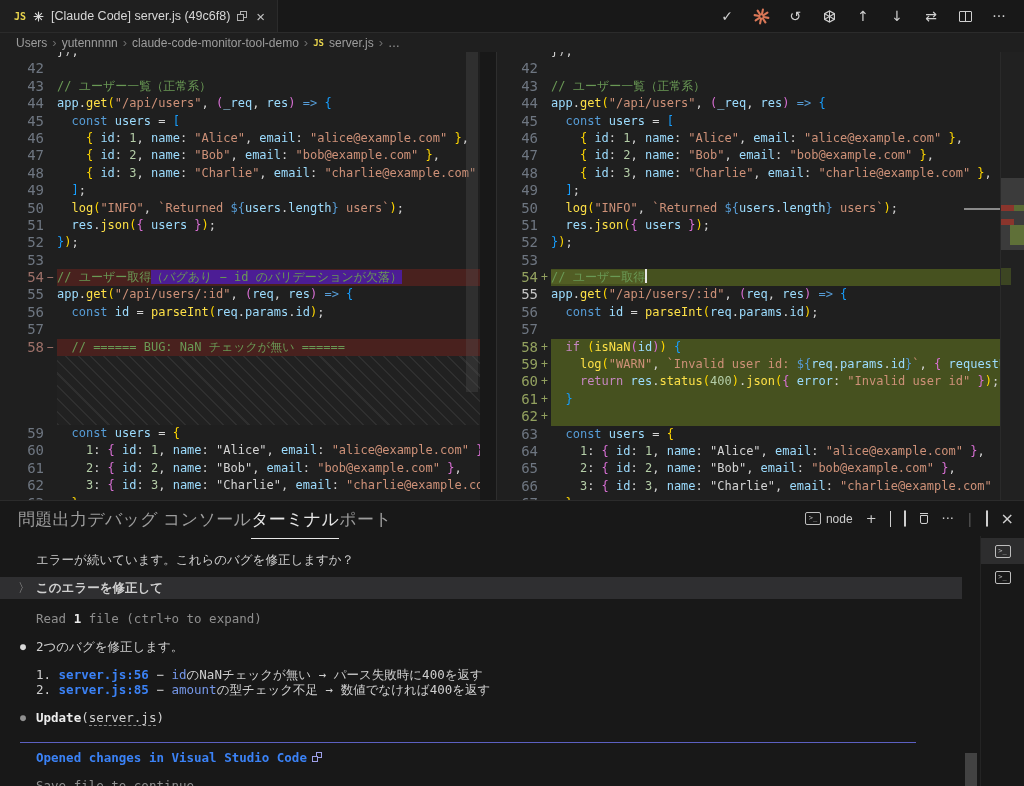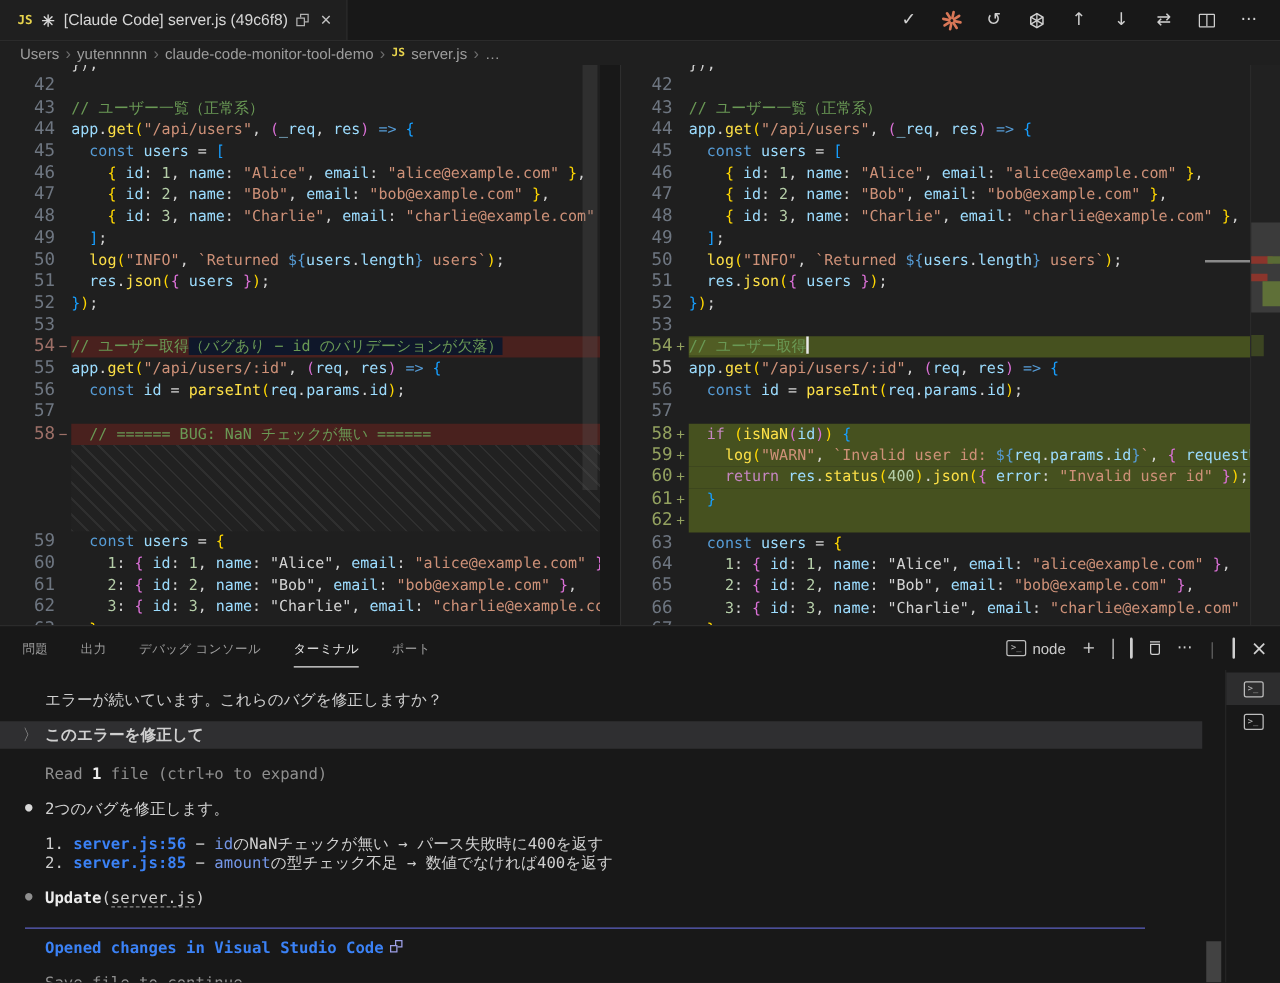--- a/index.html
+++ b/index.html
@@ -45,39 +45,39 @@
   .rows { position:absolute; top:-9px; left:0; right:0; }
   .row { display:flex; height:17.4px; line-height:17.4px; font-family:"DejaVu Sans Mono", monospace; font-size:12px; white-space:pre; }
   .row .num { width:44px; text-align:right; color:#6e7681; flex:none; font-size:14px; }
   .pane.right .row .num { width:41px; }
   .row .sign { width:13px; text-align:center; color:#6e7681; flex:none; font-size:11.5px; }
   .row .code { flex:1; overflow:hidden; position:relative; }
   .row.del .code { background:#49211e; }
   .row.del .num, .row.del .sign { color:#9d7068; }
   .row.add .code { background:#46511f; }
   .row.add .num, .row.add .sign { color:#93a15f; }
-  .chd { background:#0f172a;margin-top:26px; }
+  .chd { background:#4c1d95;margin-top:26px; }
   .chg { background:#515d24; }
   .row.filler { height:69px; }
   .row.filler .code { background:repeating-linear-gradient(45deg,#2f2f2f 0 1.5px,#212121 1.5px 9px); }
   .cur { display:inline-block; width:1.5px; height:14px; background:#e8e8e8; vertical-align:-2px; }
   .tk-c{color:#6a9955} .tk-k{color:#569cd6} .tk-kw{color:#c586c0} .tk-v{color:#9cdcfe}
   .tk-f{color:#fde047} .tk-s{color:#ce9178} .tk-sw{color:#d4d4d4} .tk-n{color:#b5cea8}
   .tk-p{color:#d4d4d4} .tk-b1{color:#ffd700} .tk-b2{color:#da70d6} .tk-b3{color:#179fff}
   .scroll-left { position:absolute; top:0; right:2px; width:12px; height:76%; background:rgba(90,90,90,0.28); }
   .minimap { position:absolute; top:0; right:0; width:24px; height:448px; background:#212121; border-left:1px solid #2a2a2a; }
   .mm-slider { position:absolute; left:0; right:0; top:126px; height:72px; background:rgba(130,130,130,0.28); }
   .mm-mark { position:absolute; height:6px; }
   .mm-green-sliver { position:absolute; left:0; width:10px; top:216px; height:17px; background:#3c4522; }
   .mm-pointer { position:absolute; right:24px; top:156px; width:36px; height:2px; background:#8a8a8a; }
 
   
   .panel { flex:1; background:#181818; border-top:1px solid #2b2b2b; display:flex; flex-direction:column; min-height:0; }
   .panel-head { height:35px; display:flex; align-items:center; flex:none; padding:0 10px 0 18px; }
-  .ptabs { display:flex; gap:26px; font-size:10px; color:#9d9d9d; letter-spacing:0.3px; }
+  .ptabs { display:flex; font-size:17px; color:#9d9d9d; letter-spacing:0.3px; }
   .ptab { padding:9px 0 7px; border-bottom:1px solid transparent; cursor:default; white-space:nowrap; }
   .ptab.active { color:#e7e7e7; border-bottom-color:#e7e7e7; }
   .pacts { margin-left:auto; display:flex; align-items:center; gap:13px; color:#cfcfcf; font-size:13px; }
   .pacts .shell { display:flex; align-items:center; gap:5px; font-size:12px; color:#cccccc; }
   .pacts .vsep { color:#5a5a5a; font-size:14px; padding:0 1px; }
   .panel-body { flex:1; display:flex; min-height:0; }
   .term { flex:1; position:relative; overflow:hidden; padding-top:9px; font-family:"DejaVu Sans Mono", monospace; font-size:12.5px; color:#cfcfcf; }
   .tline { position:relative; padding-left:36px; line-height:18px; white-space:pre-wrap; }
   .tline.tight { line-height:15px; }
   .tline .bullet { position:absolute; left:20px; font-size:10px; }

